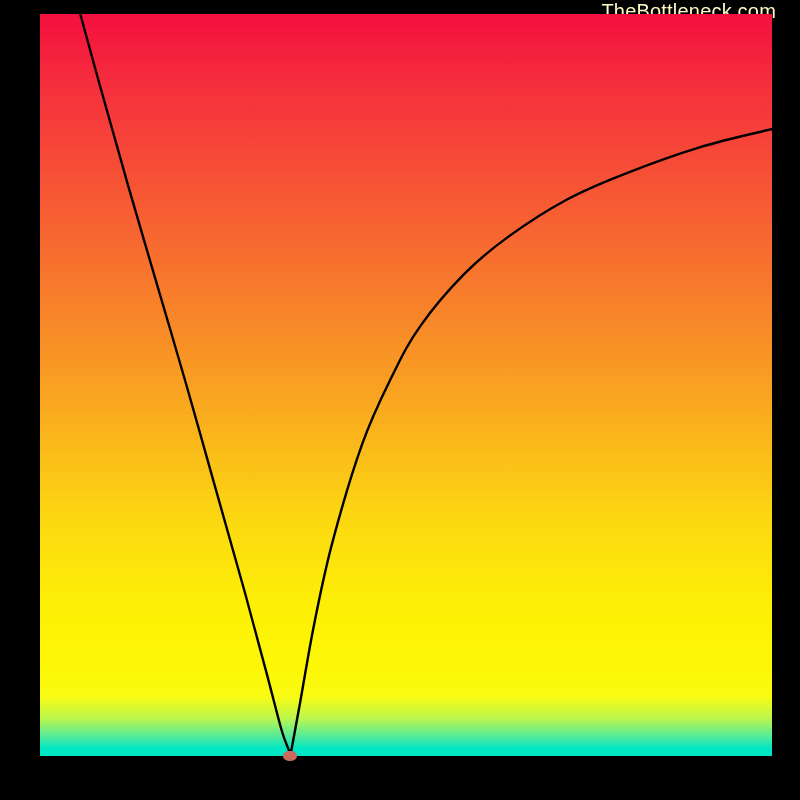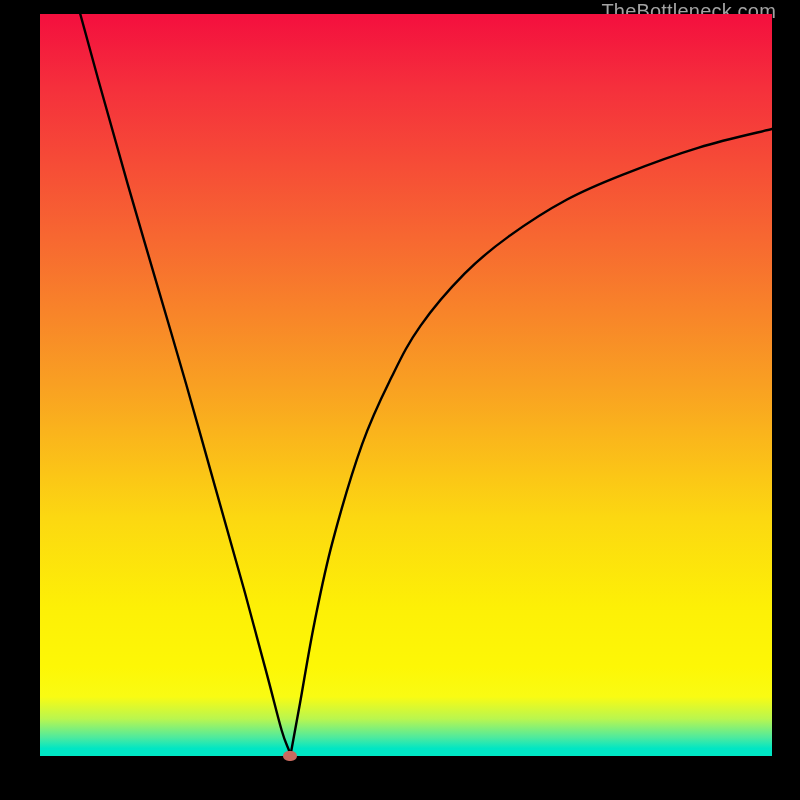--- a/index.html
+++ b/index.html
@@ -37,21 +37,21 @@
       #b9f64f 95%,
       #4eea9e 97.5%,
       #00e6c4 99%,
       #00e6c4 100%
     );
   }
   .watermark {
     position: absolute;
     top: 0;
     right: 24px;
-    color: #a3a3a3;
+    color: #fef9c3;
     font-size: 20px;
     font-weight: 500;
     letter-spacing: 0.2px;
     user-select: none;
   }
   svg.curve {
     position: absolute;
     left: 0;
     top: 0;
     width: 732px;

